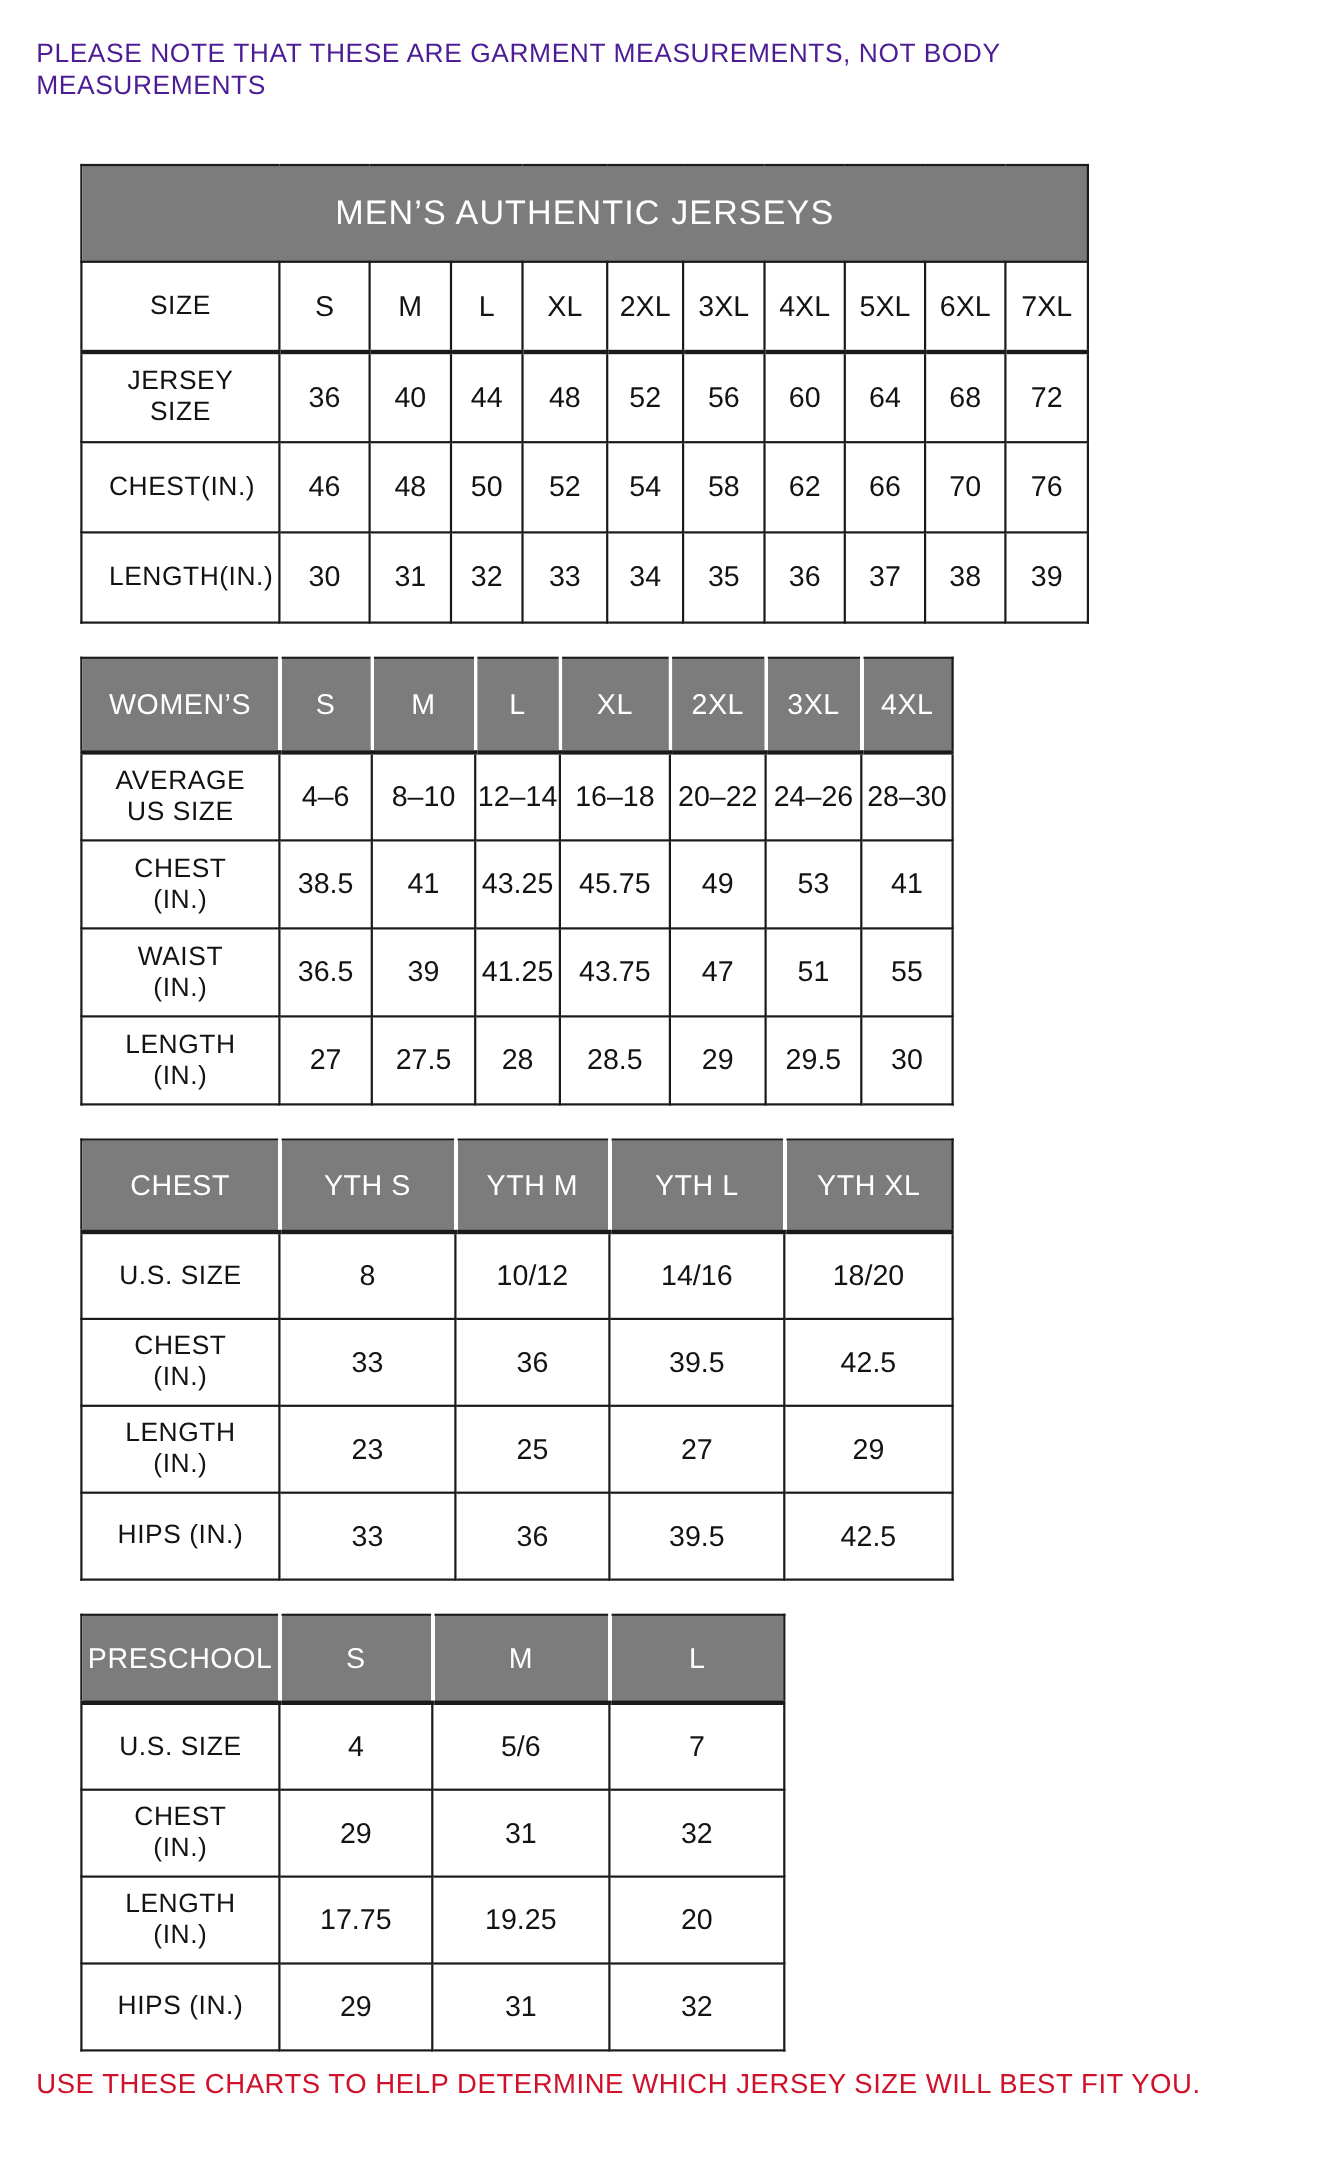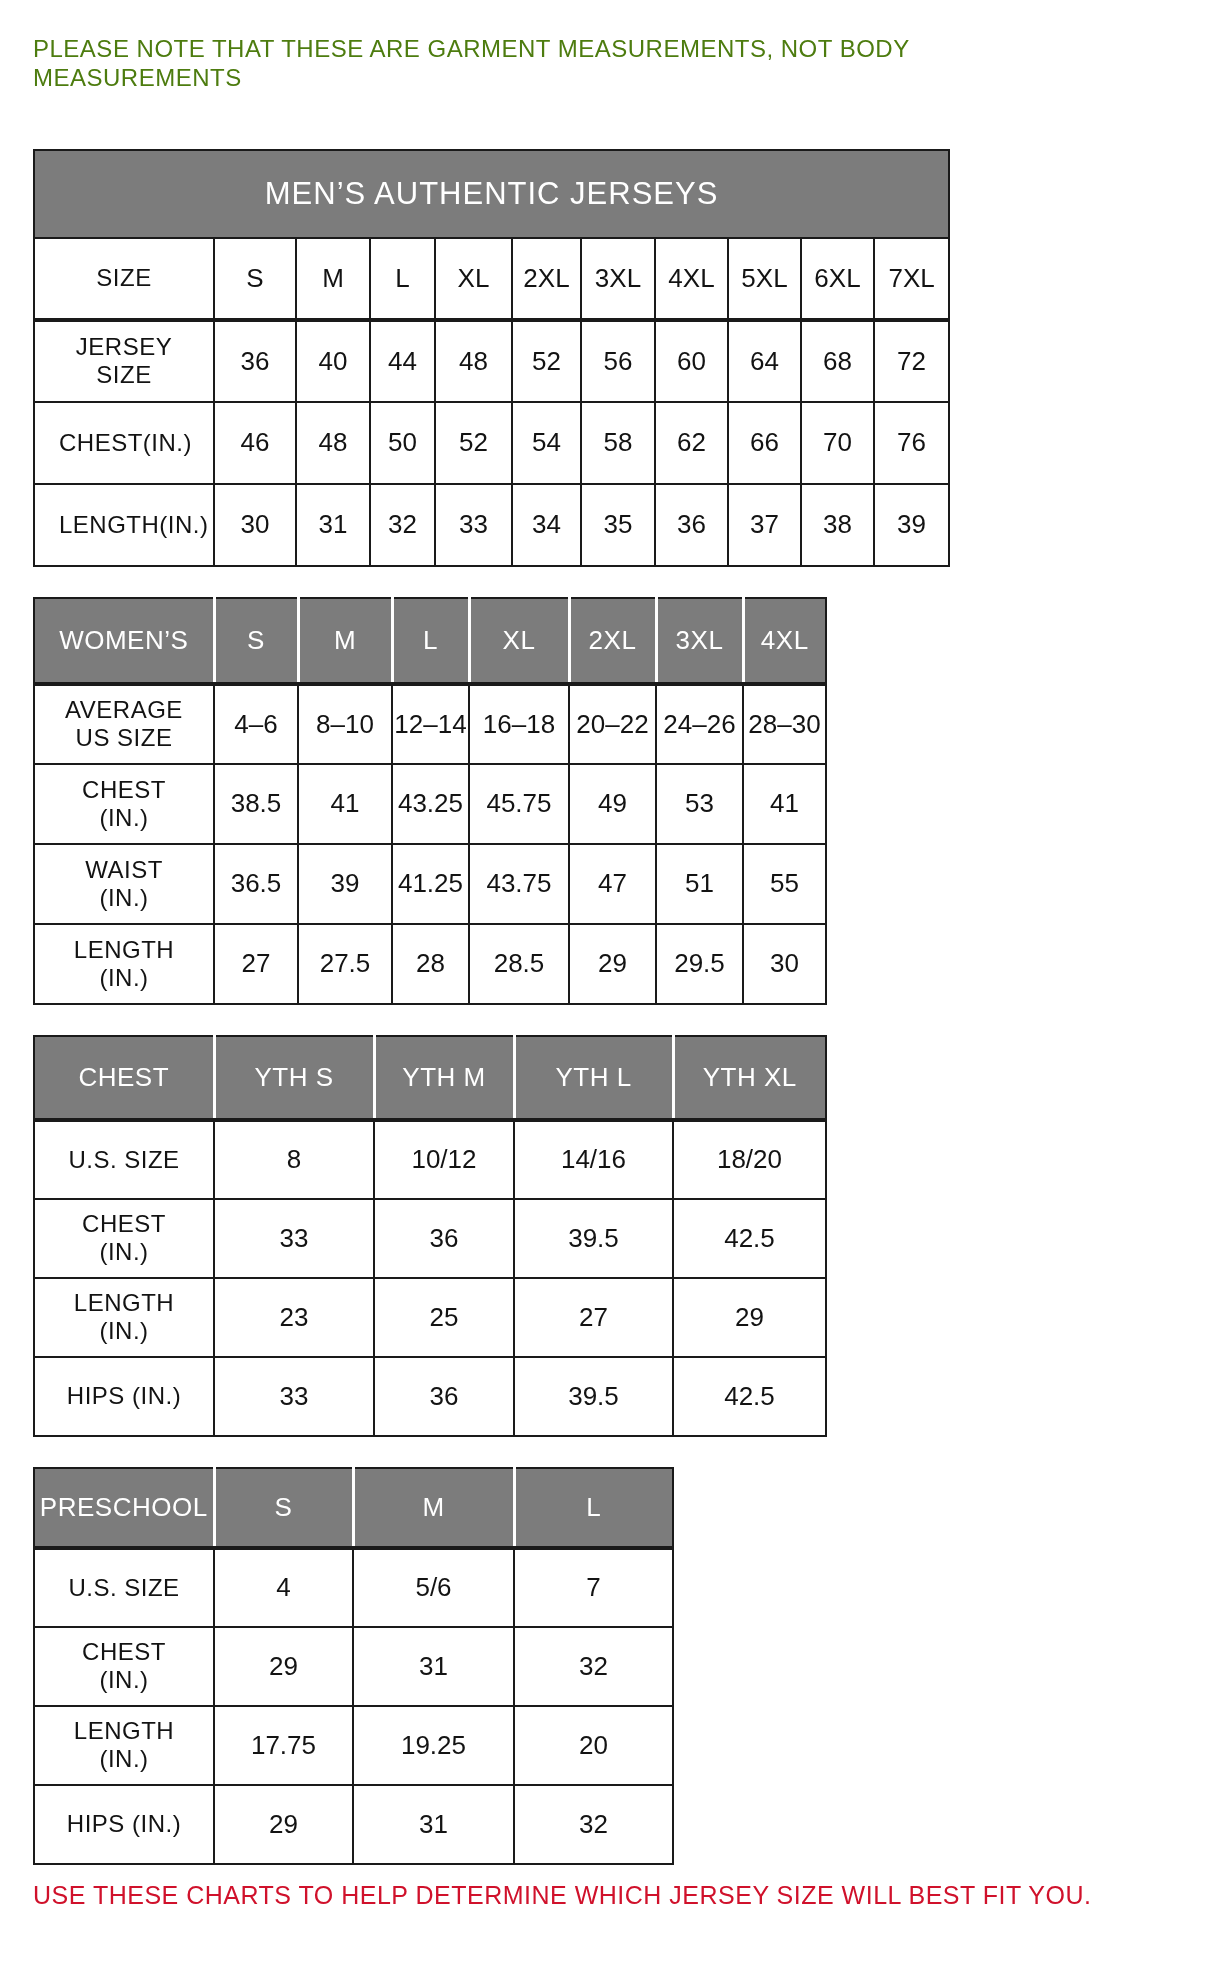--- a/index.html
+++ b/index.html
@@ -41,20 +41,21 @@
     font-size: 25px;
     letter-spacing: 0.5px;
     white-space: nowrap;
   }
 
   
   table {
     border-collapse: collapse;
     table-layout: fixed;
     margin-top: 30px;
+    margin-left: 40px;
   }
   td, th {
     text-align: center;
     vertical-align: middle;
     border: 2px solid #1a1a1a;
     font-size: 26px;
     font-weight: normal;
     overflow: hidden;
   }
   td.row-label { font-size: 24px; letter-spacing: 0.5px; padding: 0 24px; }
@@ -93,21 +94,21 @@
   #boys-table  tr.body { height: 79px; }
   #preschool-table tr.hdr  { height: 80px; }
   #preschool-table tr.body { height: 79px; }
 </style>
 </head>
 <body>
 
 <div class="page">
 
 
-  <p class="red-note" style="color: #4d7c0f;">PLEASE NOTE THAT THESE ARE GARMENT MEASUREMENTS, NOT BODY MEASUREMENTS</p>
+  <p class="red-note" style="color: #4c1d95;">PLEASE NOTE THAT THESE ARE GARMENT MEASUREMENTS, NOT BODY MEASUREMENTS</p>
 
   <table id="mens-table" style="width:915px; margin-top:56px;">
     <colgroup>
       <col style="width:180px">
         <col style="width:82px">
         <col style="width:74px">
         <col style="width:65px">
       <col style="width:77px">
         <col style="width:69px">
         <col style="width:74px">

